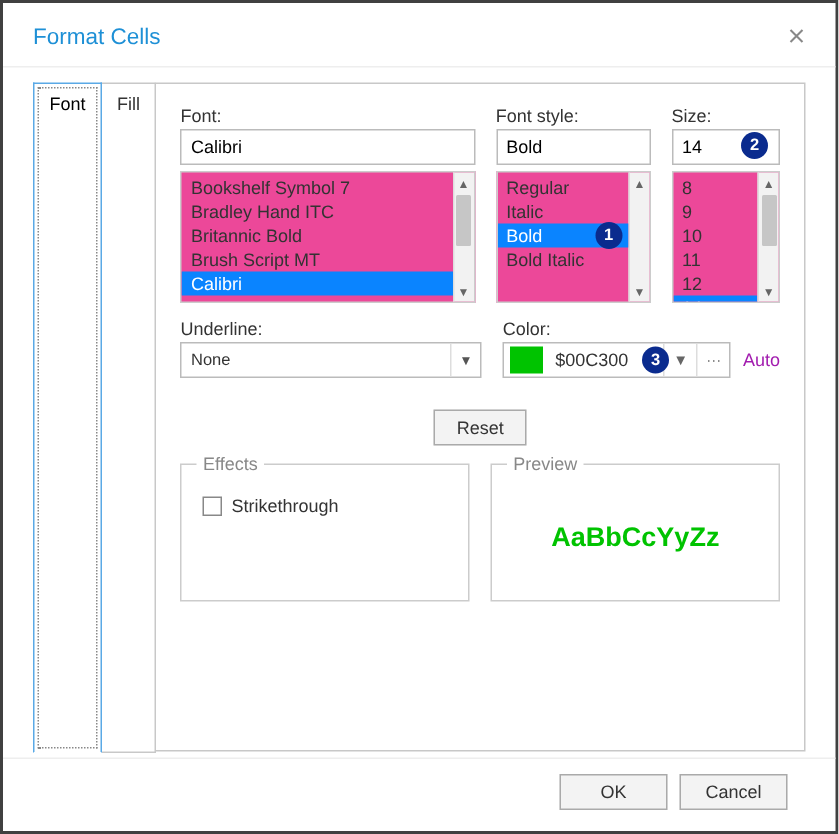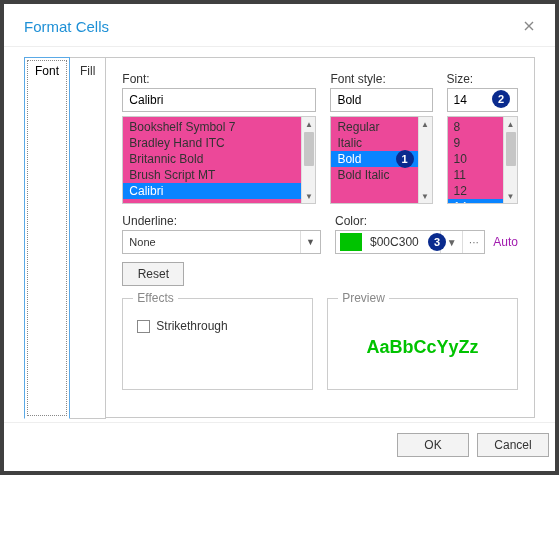--- a/index.html
+++ b/index.html
@@ -5,22 +5,22 @@
   * { box-sizing: border-box; }
   body {
     margin: 0;
     font-family: "Segoe UI", Tahoma, sans-serif;
     font-size: 12px;
     background: #fff;
     color: #333;
   }
   .dialog {
     width: 559px;
-    height: 475px;
-    border: 4px solid #404040;
+    height: 556px;
+    border: 2px solid #404040;
     display: flex;
     flex-direction: column;
     box-shadow: 0 2px 10px rgba(0,0,0,0.1);
   }
   .titlebar {
     display: flex;
     align-items: center;
     justify-content: space-between;
     padding: 10px 14px 8px 20px;
     border-bottom: 1px solid #eee;
@@ -152,21 +152,21 @@
   }
   .checkbox { display:flex; align-items:center; gap:6px; font-size:12px;}
   .checkbox .box { width:13px; height:13px; border:1px solid #888; background:#fff;}
   .preview-text {
     color:#00b400; font-weight:bold; font-size:18px;
     display:flex; align-items:center; justify-content:center; height:100%;
   }
   .footnote { font-size:12px; color:#333; padding:10px 2px 4px 2px;}
   .footer {
     border-top:1px solid #eee;
-    padding:10px 6px 14px 14px;
+    padding:10px 32px 14px 14px;
     display:flex; justify-content:flex-end; gap:8px;
   }
   .circ {
     position:absolute;
     width:18px; height:18px; border-radius:50%;
     background:#0a2b8e; color:#fff;
     display:flex; align-items:center; justify-content:center;
     font-size:11px; font-weight:bold;
     pointer-events:none;
   }
@@ -274,21 +274,21 @@
               <div class="color-code">$00C300</div>
               <div class="circ" style="left:92px; top:2px;">3</div>
               <div class="color-part">▼</div>
               <div class="color-part">···</div>
             </div>
             <div class="auto-link">Auto</div>
           </div>
         </div>
       </div>
 
-      <div class="row" style="margin-top:8px; justify-content:flex-start;">
+      <div class="row" style="margin-top:21px; justify-content:center;">
         <div class="btn">Reset</div>
       </div>
 
       <div class="row" style="margin-top:12px; ">
         <div class="groupbox">
           <div class="gtitle">Effects</div>
           <div class="checkbox">
             <div class="box"></div>
             <span>Strikethrough</span>
           </div>

